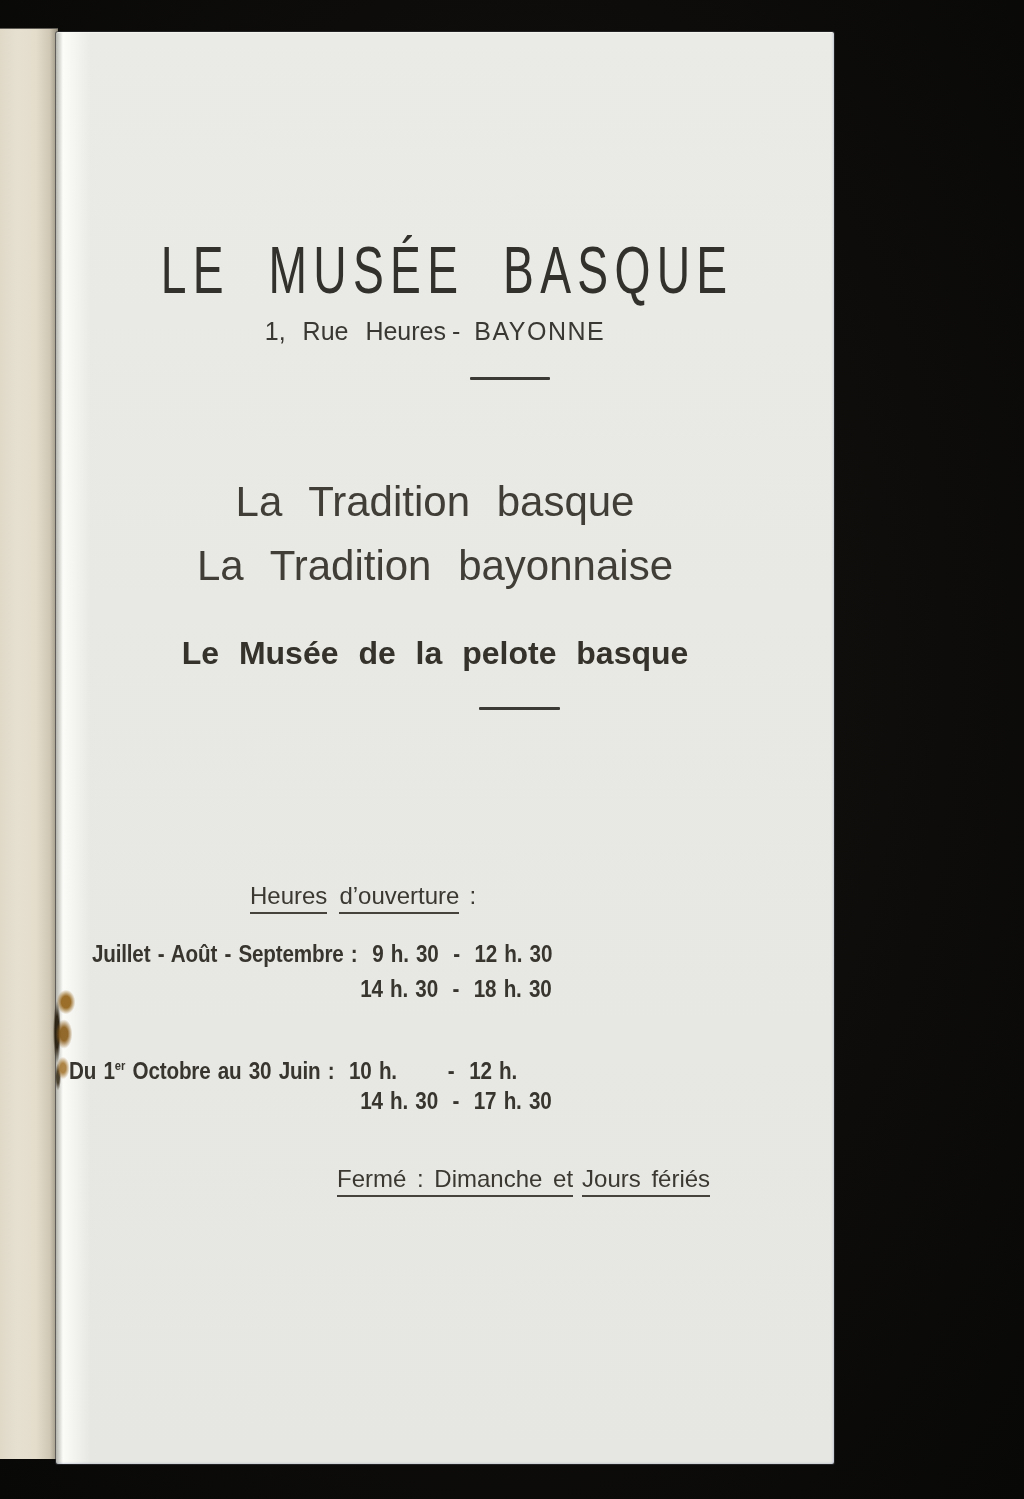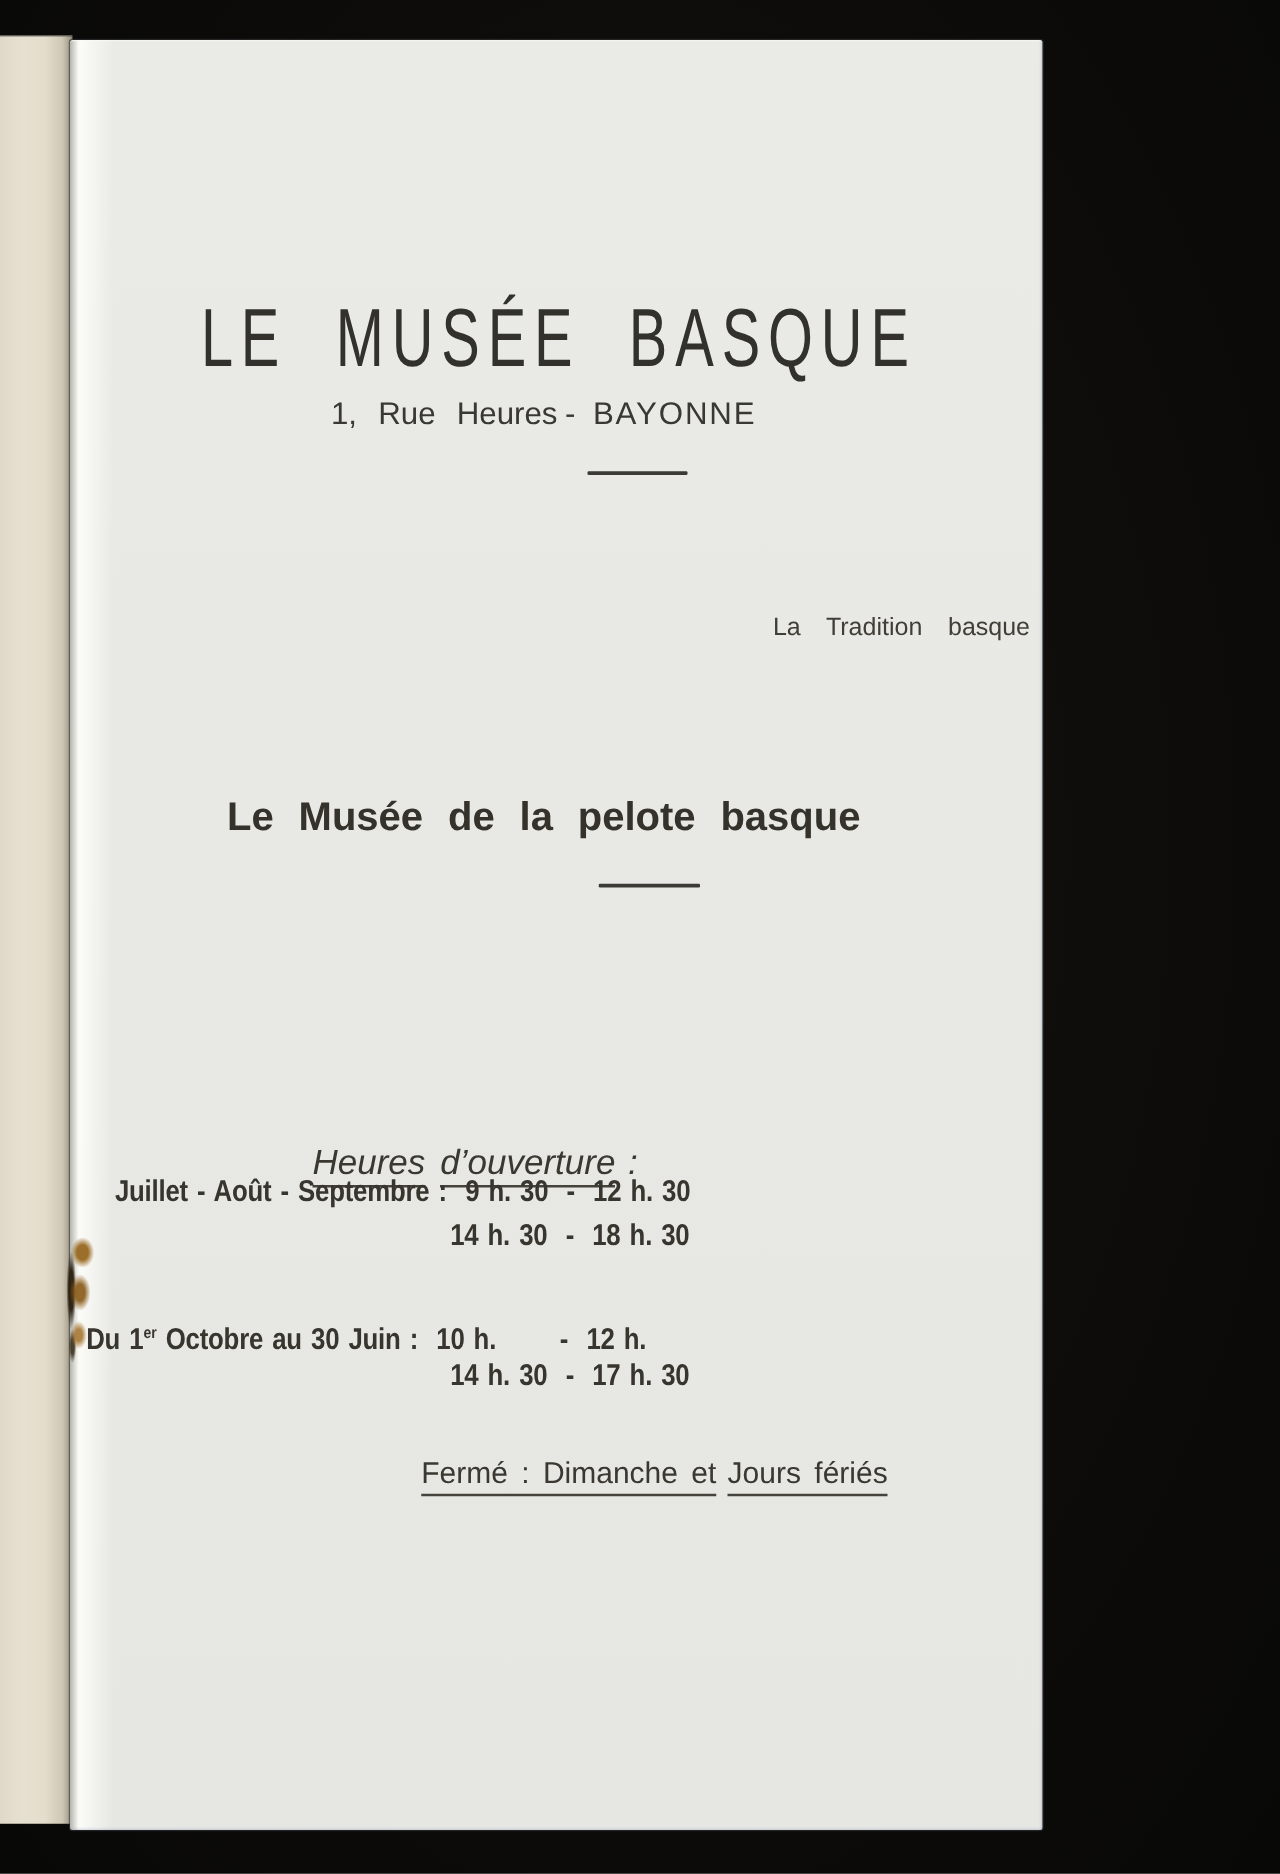--- a/index.html
+++ b/index.html
@@ -39,34 +39,34 @@
     position:absolute;top:284px;left:0;width:100%;text-align:center;
     font-size:25px;line-height:30px;word-spacing:10px;white-space:nowrap;
     transform:translateX(-10px);color:#3a3832;
   }
   .subtitle .city{font-weight:normal;letter-spacing:1.5px;margin-left:8px;}
   .subtitle .dash{margin:0 6px;}
   .rule{position:absolute;height:3px;background:#3c3a34;border-radius:1px;}
   .rule1{left:414px;top:345px;width:80px;}
   .rule2{left:423px;top:675px;width:81px;}
   .trad{
-    position:absolute;left:0;width:100%;text-align:right;
-    font-size:20px;line-height:36px;word-spacing:15px;white-space:nowrap;
+    position:absolute;left:0;width:100%;text-align:center;
+    font-size:42px;line-height:36px;word-spacing:15px;white-space:nowrap;
     transform:translateX(-10px);color:#403e37;
   }
   .trad1{top:452px;}
   .trad2{top:516px;}
   .museetitle{
     position:absolute;top:601px;left:0;width:100%;text-align:center;
     font-size:32px;line-height:40px;font-weight:bold;
     word-spacing:11px;white-space:nowrap;transform:translateX(-10px);color:#34322b;
   }
   .heures{
-    position:absolute;left:194px;top:883px;
-    font-size:28px;line-height:30px;font-style:italic;color:#3a3831;
+    position:absolute;left:194px;top:849px;
+    font-size:24px;line-height:30px;color:#3a3831;
     white-space:nowrap;word-spacing:2px;
   }
   .u{border-bottom:2px solid #45433c;padding-bottom:3px;}
   .heures .w2{margin-left:12px;}
   .heures .colon{margin-left:10px;}
   .sched{
     position:absolute;font-size:24px;line-height:30px;font-weight:bold;
     color:#37352e;white-space:pre;letter-spacing:-0.2px;word-spacing:2px;
     transform:scaleX(0.86);transform-origin:100% 0;
   }
@@ -98,20 +98,21 @@
 
 <div class="page">
 
   <div class="title">LE MUSÉE BASQUE</div>
 
   <div class="subtitle"><span>1, Rue Heures</span><span class="dash">-</span><span class="city">BAYONNE</span></div>
 
   <div class="rule rule1"></div>
 
   <div class="trad trad1">La Tradition basque</div>
+  <div class="trad trad2">La Tradition bayonnaise</div>
 
   <div class="museetitle">Le Musée de la pelote basque</div>
 
   <div class="rule rule2"></div>
 
   <div class="heures"><span class="u">Heures</span><span class="u w2">d’ouverture</span><span class="colon">:</span></div>
 
   <div class="sched s1a"><span>Juillet - Août - Septembre :</span><span>  9 h. 30  -  12 h. 30</span></div>
 
   <div class="sched s1b">14 h. 30  -  18 h. 30</div>

